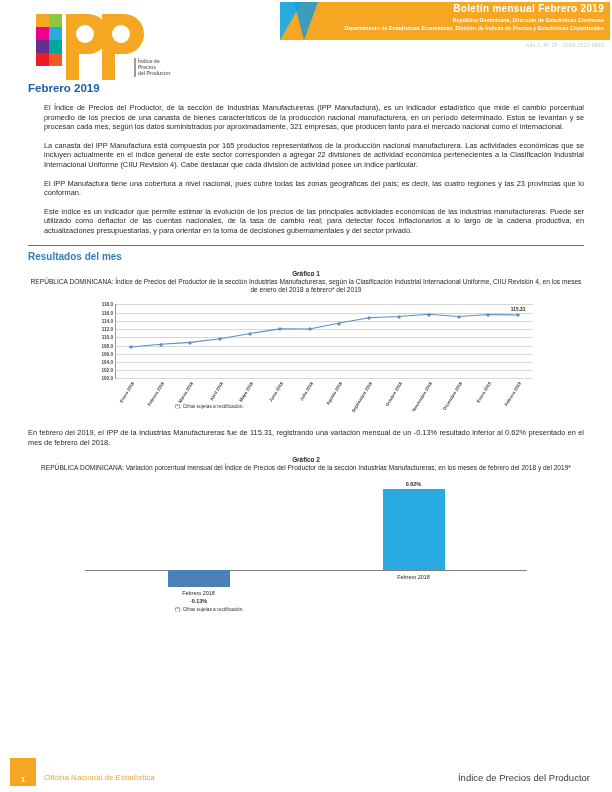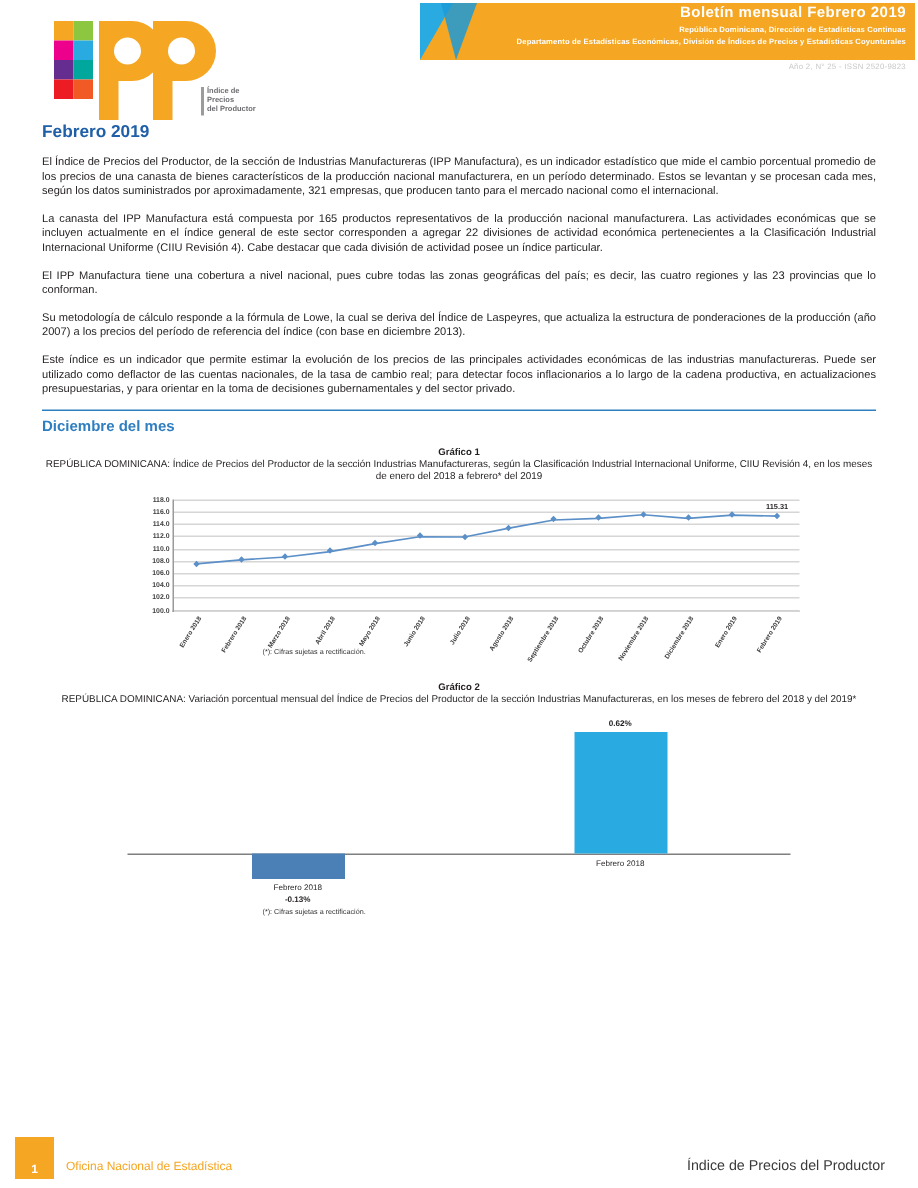--- a/index.html
+++ b/index.html
@@ -65,21 +65,21 @@
     font-size:20px; font-weight:bold; color:#2f7ec0; letter-spacing:-.2px;
   }
 
   
   .content { position:absolute; left:28px; top:82px; width:556px; }
 
   h2.month {
     margin:0 0 9px 0; font-size:11.5px; font-weight:bold; color:#1f5fa8;
   }
   p.para {
-    margin:0 0 9px 0;
+    margin:0 0 9px 16px;
     font-size:7.4px; line-height:9.6px;
     text-align:justify;
     color:#231f20;
   }
   .rule {
     height:1.1px; background:#2f7ec0; margin:7px 0 5px 0; width:100%;
   }
   h3.results {
     margin:0 0 4px 0; font-size:10px; font-weight:bold; color:#2f7ec0;
   }
@@ -198,25 +198,24 @@
   <div class="issn">Año 2, N° 25  -  ISSN 2520-9823</div>
 </div>
 
 <div class="content">
 
   <h2 class="month">Febrero 2019</h2>
 
   <p class="para">El Índice de Precios del Productor, de la sección de Industrias Manufactureras (IPP Manufactura), es un indicador estadístico que mide el cambio porcentual promedio de los precios de una canasta de bienes característicos de la producción nacional manufacturera, en un período determinado. Estos se levantan y se procesan cada mes, según los datos suministrados por aproximadamente, 321 empresas, que producen tanto para el mercado nacional como el internacional.</p>
   <p class="para">La canasta del IPP Manufactura está compuesta por 165 productos representativos de la producción nacional manufacturera. Las actividades económicas que se incluyen actualmente en el índice general de este sector corresponden a agregar 22 divisiones de actividad económica pertenecientes a la Clasificación Industrial Internacional Uniforme (CIIU Revisión 4). Cabe destacar que cada división de actividad posee un índice particular.</p>
   <p class="para">El IPP Manufactura tiene una cobertura a nivel nacional, pues cubre todas las zonas geográficas del país; es decir, las cuatro regiones y las 23 provincias que lo conforman.</p>
-  <p class="para">Su metodología de cálculo responde a la fórmula de Lowe, la cual se deriva del Índice de Laspeyres, que actualiza la estructura de ponderaciones de la producción (año 2007) a los precios del período de referencia del índice (con base en diciembre 2013).</p>
   <p class="para">Este índice es un indicador que permite estimar la evolución de los precios de las principales actividades económicas de las industrias manufactureras. Puede ser utilizado como deflactor de las cuentas nacionales, de la tasa de cambio real; para detectar focos inflacionarios a lo largo de la cadena productiva, en actualizaciones presupuestarias, y para orientar en la toma de decisiones gubernamentales y del sector privado.</p>
 
   <div class="rule"></div>
-  <h3 class="results">Diciembre del mes</h3>
+  <h3 class="results">Resultados del mes</h3>
 
   <div class="chart-block">
     <div class="g-num">Gráfico 1</div>
     <div class="g-title">REPÚBLICA DOMINICANA: Índice de Precios del Productor de la sección Industrias Manufactureras, según la Clasificación Industrial Internacional Uniforme, CIIU Revisión 4, en los meses de enero del 2018 a febrero* del 2019</div>
     <div class="chart1">
       <div class="plot1" id="plot1">
           <div class="grid-line" style="top: 0px;"></div>
           <div class="ylab" style="top: 0px;">118.0</div>
           <div class="grid-line" style="top: 8.22222px;"></div>
           <div class="ylab" style="top: 8.22222px;">116.0</div>
@@ -266,20 +265,21 @@
           <div class="pt" style="left: 372.321px; top: 10.4422px;"></div>
           <div class="xtick" style="left: 372.321px;">Enero 2019</div>
           <div class="pt" style="left: 402.107px; top: 11.0589px;"></div>
           <div class="dlabel" style="left: 402.107px; top: 11.0589px;">115.31</div>
           <div class="xtick" style="left: 402.107px;">Febrero 2019</div>
         </div>
       <div class="note note1">(*): Cifras sujetas a rectificación.</div>
     </div>
   </div>
 
+  <p class="between">En febrero del 2019, el IPP de la Industrias Manufactureras fue de 115.31, registrando una variación mensual de un -0.13% resultado inferior al 0.62% presentado en el mes de febrero del 2018.</p>
 
   <div class="chart-block">
     <div class="g-num">Gráfico 2</div>
     <div class="g-title">REPÚBLICA DOMINICANA: Variación porcentual mensual del Índice de Precios del Productor de la sección Industrias Manufactureras, en los meses de febrero del 2018 y del 2019*</div>
     <div class="chart2" id="plot2">
       <div class="note note2">(*): Cifras sujetas a rectificación.</div>
     <div class="zeroline" style="top: 91.7778px;"></div>
         <div class="bar" style="left: 96.5px; top: 91.7778px; width: 62px; height: 17.0444px; background: rgb(74, 128, 181);"></div>
         <div class="bar-cat" style="left: 127.5px; top: 111.822px;">Febrero 2018</div>
         <div class="bar-label" style="left: 127.5px; top: 119.822px;">-0.13%</div>

